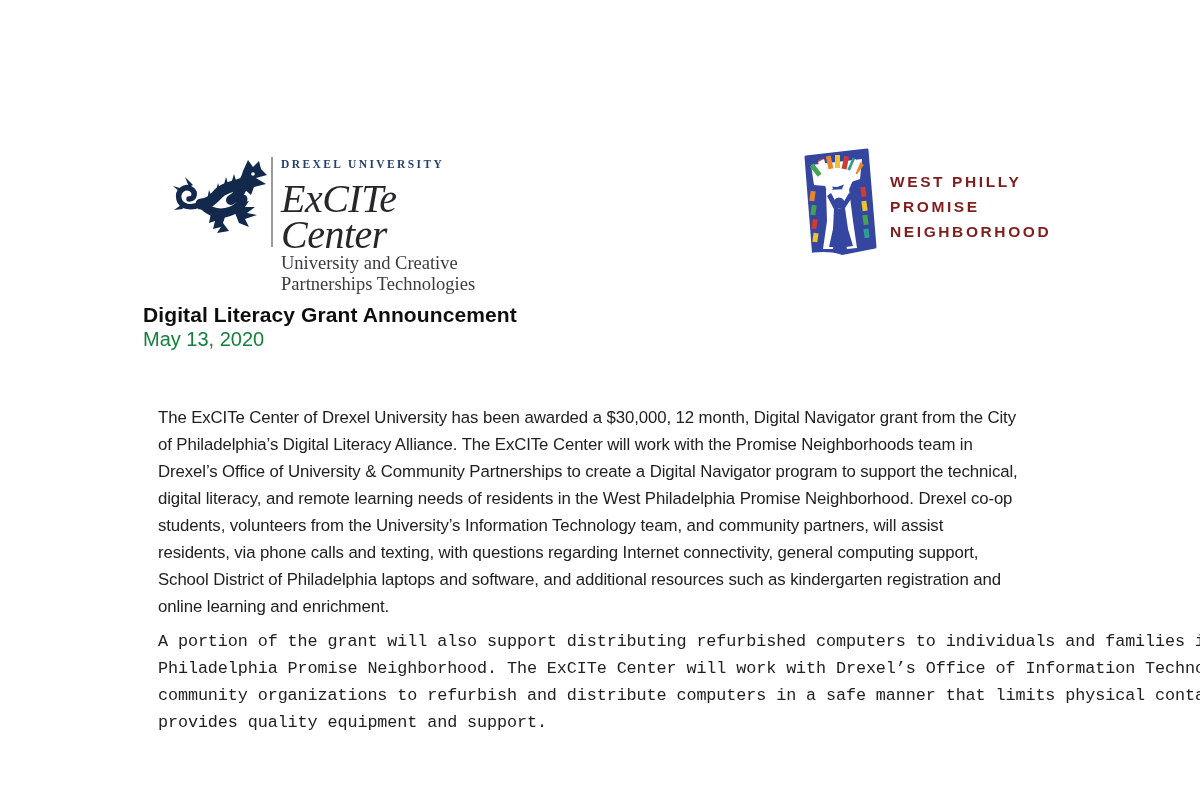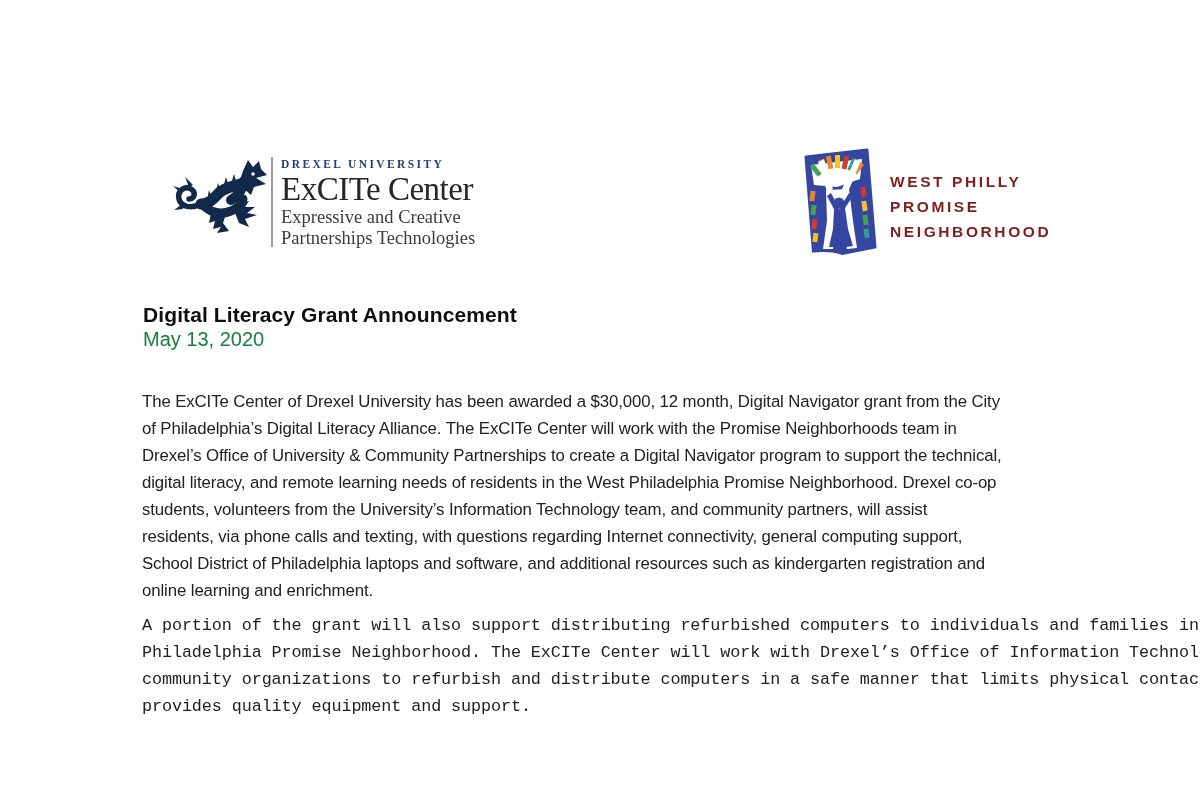--- a/index.html
+++ b/index.html
@@ -15,22 +15,22 @@
   .drexel-dragon{position:absolute;left:0;top:6px;}
   .drexel-divider{position:absolute;left:98px;top:6px;width:2px;height:90px;background:#9a9a9a;}
   .drexel-text{position:absolute;left:108px;top:0;width:215px;}
   .drexel-univ{
     font-family:"Liberation Serif", serif;
     font-size:11.5px;font-weight:bold;letter-spacing:2.4px;
     color:#24416e;margin-top:7px;
   }
   .drexel-center{
     font-family:"Liberation Serif", serif;
-    font-size:33px;color:#27262b;letter-spacing:-0.5px;
-    margin-top:1px;line-height:36px;
+    font-size:40px;color:#27262b;letter-spacing:-0.5px;
+    margin-top:11px;line-height:36px;font-style:italic;
   }
   .drexel-tagline{
     font-family:"Liberation Serif", serif;
     font-size:18.5px;color:#3b3a40;line-height:21px;
   }
   
   .wppn-logo{position:absolute;left:797px;top:147px;width:300px;height:120px;}
   .wppn-emblem{position:absolute;left:0;top:0;}
   .wppn-text{
     position:absolute;left:93px;top:22px;
@@ -41,21 +41,21 @@
   .doc-title{
     position:absolute;left:143px;top:303px;
     font-size:21px;font-weight:bold;color:#0e0e0e;
     letter-spacing:0.1px;margin:0;
   }
   .doc-date{
     position:absolute;left:143px;top:328px;
     font-size:20px;color:#15803d;
   }
   .doc-para{
-    position:absolute;left:142px;margin:0;
+    position:absolute;left:142px;margin:16px;
     font-size:16.8px;color:#212121;line-height:27px;
     white-space:pre;letter-spacing:-0.1px;
   }
   .doc-para.p1{top:388px;}
   .doc-para.p2{top:612px;font-family:Liberation Mono, monospace;}
 </style>
 </head>
 <body>
 
 <div class="page">
@@ -86,21 +86,21 @@
       <path d="M30 48 C38 56 48 58 58 54 C64 52 68 48 70 42" fill="none" stroke="#13294b" stroke-width="9" stroke-linecap="round"></path>
 
       <path d="M28 47 C18 52 8 50 6 42 C4 34 12 28 18 32 C23 35 22 42 16 42" fill="none" stroke="#13294b" stroke-width="5.5" stroke-linecap="round"></path>
 
       <circle cx="80" cy="17" r="1.8" fill="#ffffff"></circle>
     </svg>
     <div class="drexel-divider"></div>
     <div class="drexel-text">
       <div class="drexel-univ">DREXEL UNIVERSITY</div>
       <div class="drexel-center">ExCITe Center</div>
-      <div class="drexel-tagline">Expressive and Creative</div>
+      <div class="drexel-tagline">University and Creative</div>
       <div class="drexel-tagline">Partnerships Technologies</div>
     </div>
   </div>
 
   <div class="wppn-logo">
     <svg class="wppn-emblem" width="84" height="116" viewBox="0 0 84 116" aria-hidden="true">
 
       <polygon points="9,10 70,3 78,100 17,112" fill="#3546a0" stroke="#3546a0" stroke-width="3" stroke-linejoin="round"></polygon>
 
       <polygon points="14,18 65,12 63,32 40,40 17,38" fill="#ffffff"></polygon>

